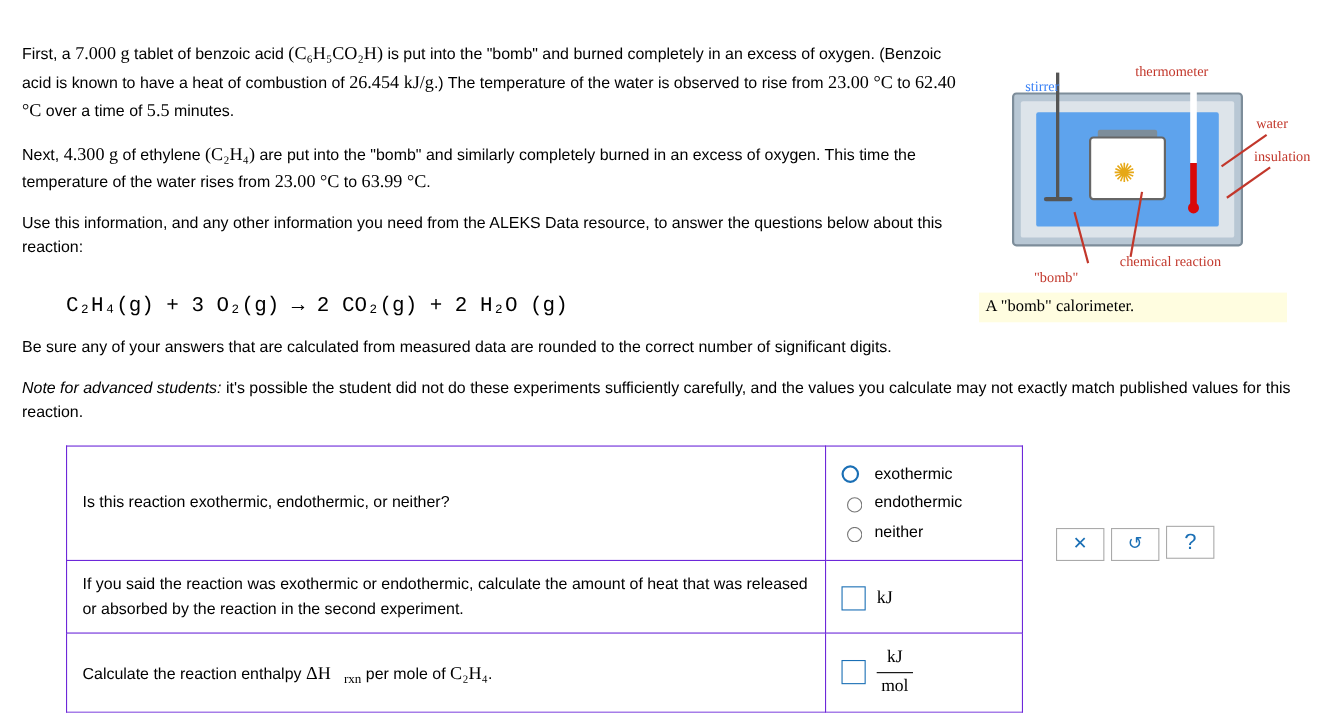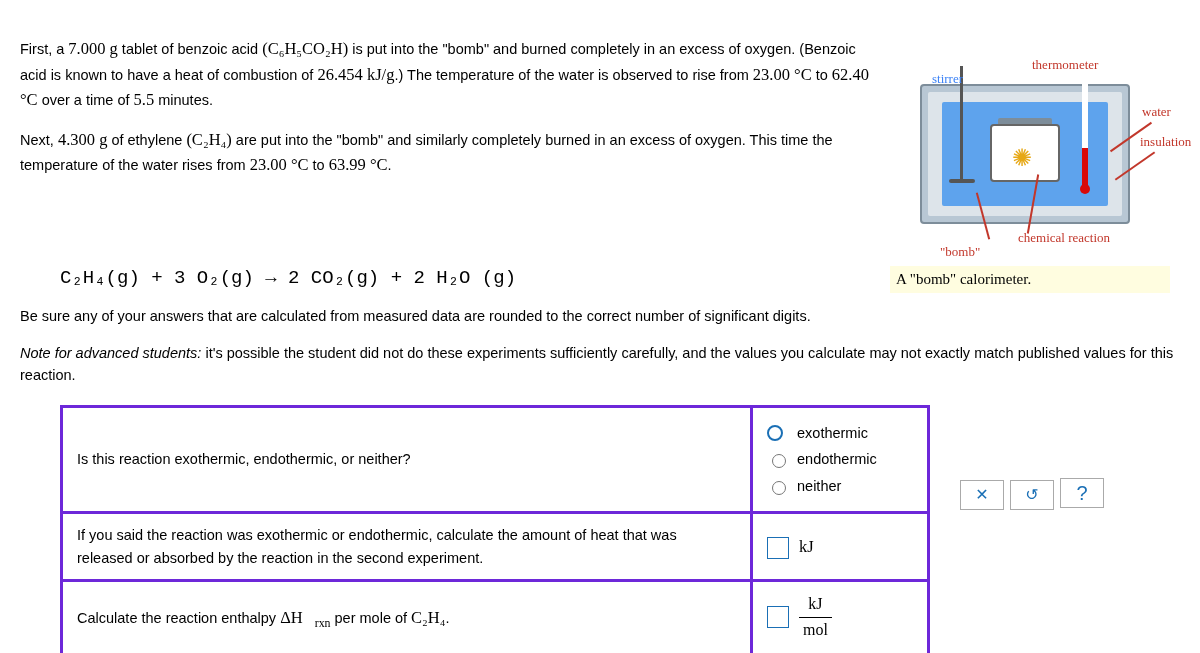--- a/index.html
+++ b/index.html
@@ -16,21 +16,21 @@
   .text-col { flex: 1; padding-right: 16px; }
   .diagram-col { width: 290px; position: relative; }
   p { margin: 0 0  14px 0; }
   .ital { font-style: italic; }
   .math { font-family: 'Times New Roman', Times, serif; font-size: 16.5px; }
   .mathline { font-family: Liberation Mono, monospace; font-size: 19px; margin-left: 40px; padding: 10px 0 12px; }
   sub { font-size: 0.72em; vertical-align: sub; line-height: 0; margin-left: 12px; }
 
   
   .qtable { margin: 18px 0 0 40px; border-collapse: collapse; width: 870px; }
-  .qtable td { border: 3px solid #6d28d9; padding: 10px 14px; vertical-align: middle; }
+  .qtable td { border: 1px solid #6d28d9; padding: 10px 14px; vertical-align: middle; }
   .radio-cell label { display: flex; align-items: center; gap: 8px; margin: 4px 0; }
   input[type="radio"] { width:14px; height:14px; }
   .ansbox { display:inline-block; width: 22px; height: 22px; border:1px solid #1a6fb5; vertical-align: middle; }
   .frac { display:inline-block; text-align:center; vertical-align:middle; font-family: 'Times New Roman', serif; font-size:16px; margin-left:6px;}
   .frac .top { display:block; border-bottom:1px solid #000; padding:0 4px;}
   .frac .bot { display:block; padding:0 4px;}
 
   
   .calo-wrap { position: relative; width:280px; height:230px; margin-top: 2px; }
   .calo-outer { position:absolute; left:30px; top:60px; width:210px; height:140px; background:#b8c7d4; border:2px solid #7d8d9a; border-radius:4px;}
@@ -68,20 +68,21 @@
 <body>
 
 <div class="content-row">
   <div class="text-col">
     <p style="margin-top:14px">
       <span>First, a </span><span class="math">7.000 g</span><span> tablet of benzoic acid </span><span class="math">(C₆H₅CO₂H)</span><span> is put into the "bomb" and burned completely in an excess of oxygen. (Benzoic acid is known to have a heat of combustion of </span><span class="math">26.454 kJ/g</span><span>.) The temperature of the water is observed to rise from </span><span class="math">23.00 °C</span><span> to </span><span class="math">62.40 °C</span><span> over a time of </span><span class="math">5.5</span><span> minutes.</span>
     </p>
     <p style="margin-top:14px">
       <span>Next, </span><span class="math">4.300 g</span><span> of ethylene </span><span class="math">(C₂H₄)</span><span> are put into the "bomb" and similarly completely burned in an excess of oxygen. This time the temperature of the water rises from </span><span class="math">23.00 °C</span><span> to </span><span class="math">63.99 °C</span><span>.</span>
     </p>
+    <p style="margin-top:14px">Use this information, and any other information you need from the ALEKS Data resource, to answer the questions below about this reaction:</p>
   </div>
 
   <div class="diagram-col">
     <div class="calo-wrap">
       <div class="calo-outer"></div>
       <div class="calo-insul"></div>
       <div class="calo-water"></div>
       <div class="calo-bomblid"></div>
       <div class="calo-bomb"></div>
       <div class="stirrer-rod"></div>

